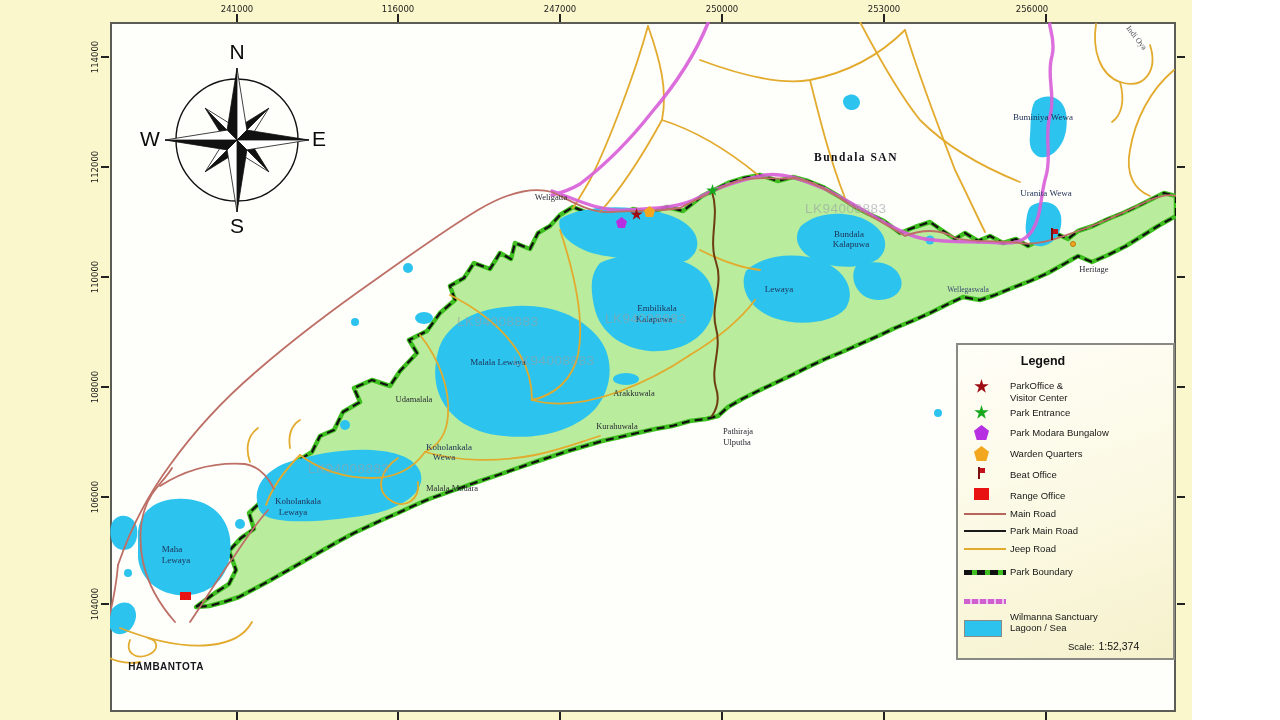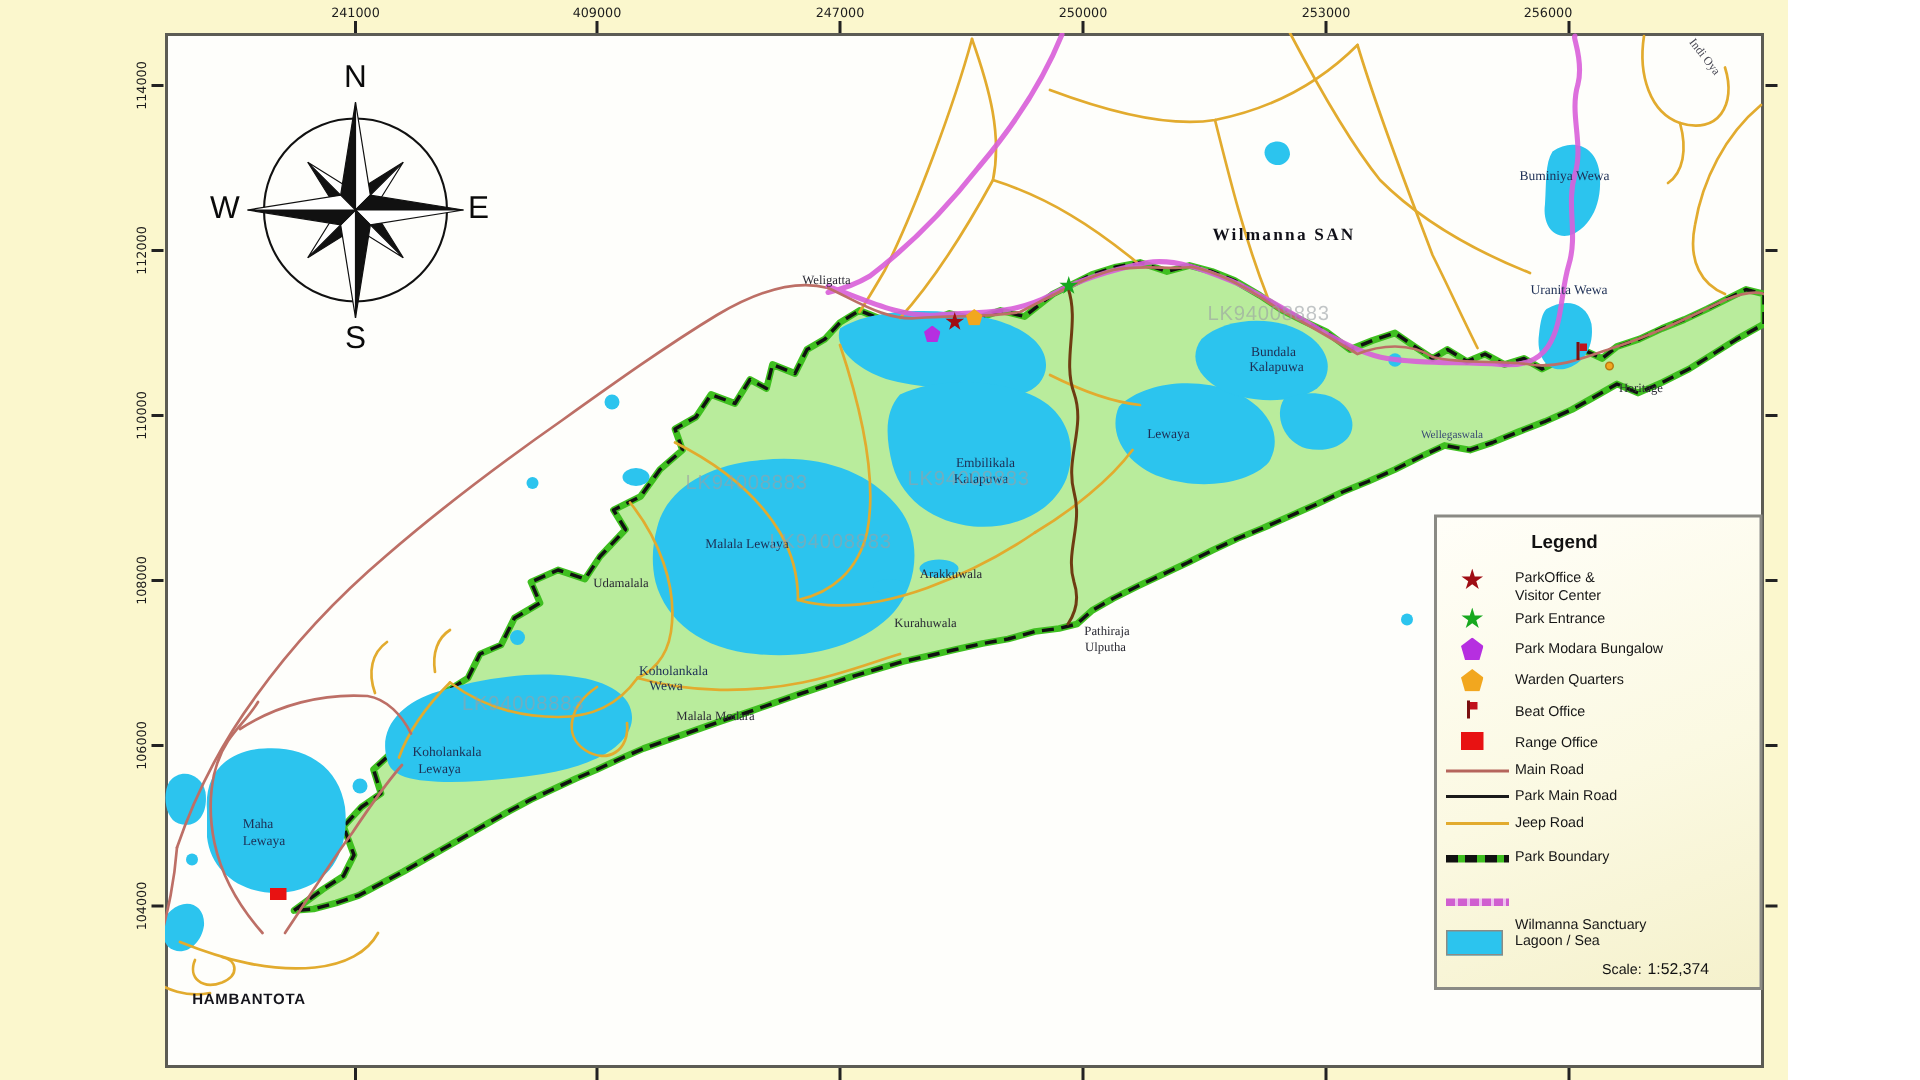--- a/index.html
+++ b/index.html
@@ -17,21 +17,21 @@
   .tick.v{width:2px;height:8px;}
   .tick.h{width:8px;height:2px;}
   
   #compass{position:absolute;left:160px;top:58px;z-index:3;}
   .compass-letter{position:absolute;z-index:3;font-family:"Liberation Sans",sans-serif;
                   font-size:21px;color:#0a0a0a;width:22px;text-align:center;}
   
   .lbl{position:absolute;width:150px;margin-left:-75px;text-align:center;z-index:4;
        font-family:"Liberation Serif",serif;font-size:9px;color:#1d2f55;line-height:1.05;
        pointer-events:none;white-space:nowrap;}
-  .lbl.town{color:#2b2b35;font-size:8.5px;}
+  .lbl.town{color:#2b2b35;font-size:8.5px;margin-top:11px;}
   .lbl.small{font-size:7.5px;color:#3a4a74;}
   .lbl.bold-title{font-weight:bold;font-size:11.5px;color:#101018;letter-spacing:1.5px;}
   .lbl.city{font-family:"Liberation Sans",sans-serif;font-weight:bold;font-size:10px;
             color:#15151c;letter-spacing:.5px;}
   .lbl.rotated{transform:rotate(52deg);font-size:8px;color:#4a4a55;}
   .wm{position:absolute;z-index:4;font-family:"Liberation Sans",sans-serif;font-size:13.5px;
       color:#9aa0a4;opacity:.6;letter-spacing:.5px;white-space:nowrap;}
   
   .mk{position:absolute;z-index:5;}
   .shape-star{clip-path:polygon(50% 0%,61% 35%,98% 35%,68% 57%,79% 91%,50% 70%,21% 91%,32% 57%,2% 35%,39% 35%);}
@@ -219,21 +219,21 @@
       </div>
     <div class="legend-scale">
       <span>Scale:</span><span class="val">1:52,374</span>
     </div>
   </div>
 
   <div id="overlay">
       <div class="ax top" style="left: 237px;">241000</div>
       <div class="tick v" style="left: 236px; top: 14px;"></div>
       <div class="tick v" style="left: 236px; top: 712px;"></div>
-      <div class="ax top" style="left: 398px;">409000</div>
+      <div class="ax top" style="left: 398px;">116000</div>
       <div class="tick v" style="left: 397px; top: 14px;"></div>
       <div class="tick v" style="left: 397px; top: 712px;"></div>
       <div class="ax top" style="left: 560px;">247000</div>
       <div class="tick v" style="left: 559px; top: 14px;"></div>
       <div class="tick v" style="left: 559px; top: 712px;"></div>
       <div class="ax top" style="left: 722px;">250000</div>
       <div class="tick v" style="left: 721px; top: 14px;"></div>
       <div class="tick v" style="left: 721px; top: 712px;"></div>
       <div class="ax top" style="left: 884px;">253000</div>
       <div class="tick v" style="left: 883px; top: 14px;"></div>
@@ -253,35 +253,35 @@
       <div class="ax left" style="left: 73px; top: 382px;">108000</div>
       <div class="tick h" style="left: 101px; top: 386px;"></div>
       <div class="tick h" style="left: 1177px; top: 386px;"></div>
       <div class="ax left" style="left: 73px; top: 492px;">106000</div>
       <div class="tick h" style="left: 101px; top: 496px;"></div>
       <div class="tick h" style="left: 1177px; top: 496px;"></div>
       <div class="ax left" style="left: 73px; top: 599px;">104000</div>
       <div class="tick h" style="left: 101px; top: 603px;"></div>
       <div class="tick h" style="left: 1177px; top: 603px;"></div>
       <div class="lbl town" style="left: 551px; top: 182px;">Weligatta</div>
-      <div class="lbl bold-title" style="left: 856px; top: 151px;">Wilmanna  SAN</div>
+      <div class="lbl bold-title" style="left: 856px; top: 151px;">Bundala  SAN</div>
       <div class="lbl " style="left: 1043px; top: 113px;">Buminiya Wewa</div>
       <div class="lbl " style="left: 1046px; top: 189px;">Uranita Wewa</div>
       <div class="lbl " style="left: 849px; top: 230px;">Bundala</div>
       <div class="lbl " style="left: 851px; top: 240px;">Kalapuwa</div>
       <div class="lbl " style="left: 779px; top: 285px;">Lewaya</div>
       <div class="lbl " style="left: 657px; top: 304px;">Embilikala</div>
       <div class="lbl " style="left: 654px; top: 315px;">Kalapuwa</div>
       <div class="lbl " style="left: 498px; top: 358px;">Malala Lewaya</div>
       <div class="lbl town" style="left: 414px; top: 384px;">Udamalala</div>
       <div class="lbl town" style="left: 634px; top: 378px;">Arakkuwala</div>
       <div class="lbl town" style="left: 617px; top: 411px; font-family: Liberation Serif, serif;">Kurahuwala</div>
       <div class="lbl " style="left: 449px; top: 443px;">Koholankala</div>
       <div class="lbl " style="left: 444px; top: 453px;">Wewa</div>
-      <div class="lbl town" style="left: 477px; top: 473px; text-align: center;">Malala Modara</div>
+      <div class="lbl town" style="left: 452px; top: 473px; text-align: center;">Malala Modara</div>
       <div class="lbl " style="left: 298px; top: 497px;">Koholankala</div>
       <div class="lbl " style="left: 293px; top: 508px;">Lewaya</div>
       <div class="lbl " style="left: 172px; top: 545px; text-align: center;">Maha</div>
       <div class="lbl " style="left: 176px; top: 556px;">Lewaya</div>
       <div class="lbl town" style="left: 738px; top: 416px;">Pathiraja</div>
       <div class="lbl town" style="left: 737px; top: 427px;">Ulputha</div>
       <div class="lbl town" style="left: 1094px; top: 254px;">Heritage</div>
       <div class="lbl small" style="left: 968px; top: 286px;">Wellegaswala</div>
       <div class="lbl city" style="left: 166px; top: 662px;">HAMBANTOTA</div>
       <div class="lbl rotated" style="left: 1136px; top: 34px;">Indi Oya</div>

